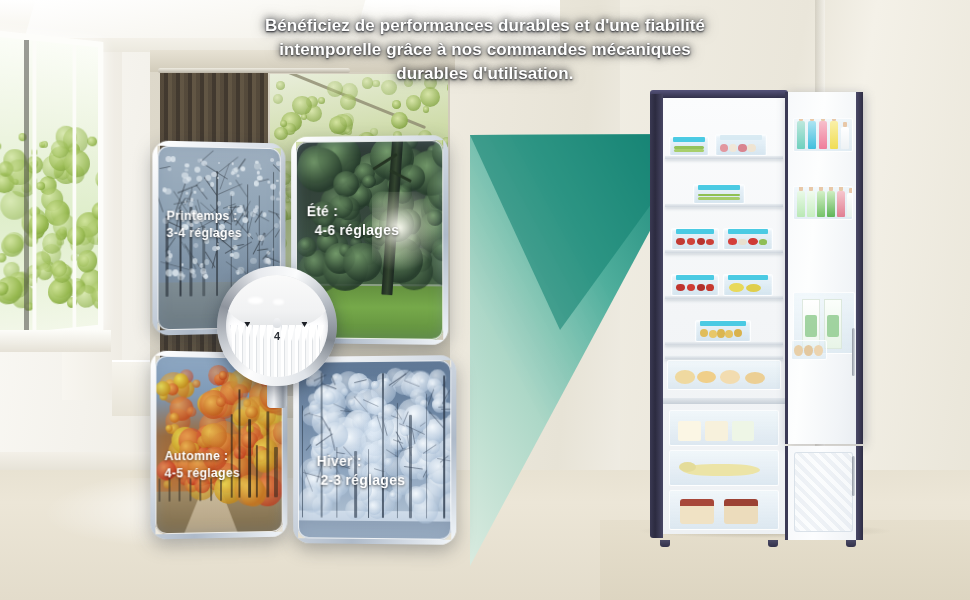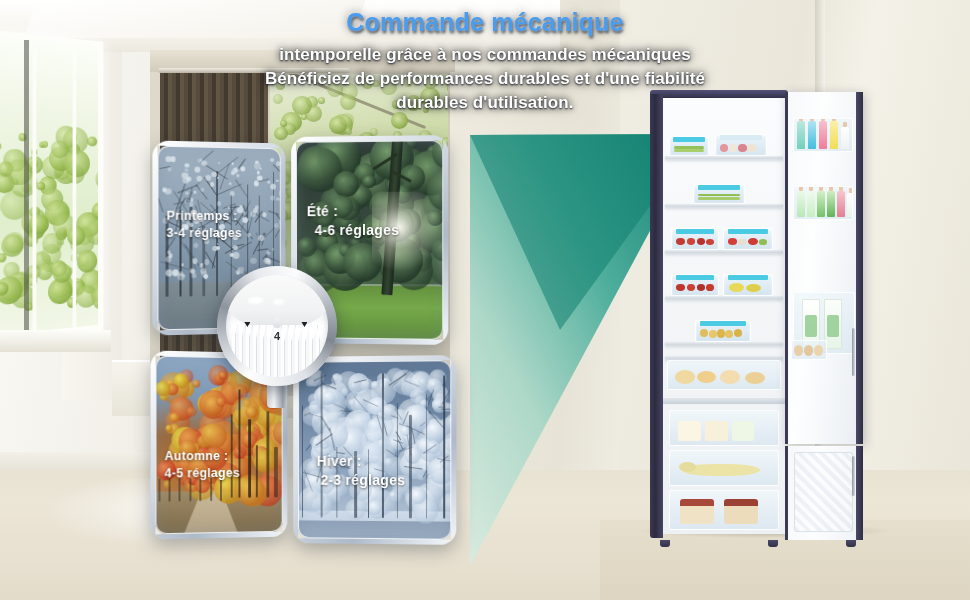--- a/index.html
+++ b/index.html
@@ -1504,21 +1504,20 @@
         </div>
       <div class="nub"></div>
       <div class="mark" style="left:18%;"></div>
       <div class="mark" style="left:74%;"></div>
       <div class="num">4</div>
     </div>
     <div class="stem"></div>
   </div>
 
   <div class="headline">
-    <div class="title">Commande mécanique</div>
     <div class="sub">
+      <span class="r">Bénéficiez de performances durables et d'une fiabilité</span>
       <span class="r">intemporelle grâce à nos commandes mécaniques</span>
-      <span class="r">Bénéficiez de performances durables et d'une fiabilité</span>
       <span class="r">durables d'utilisation.</span>
     </div>
   </div>
 
 </div>
 
 </body></html>

